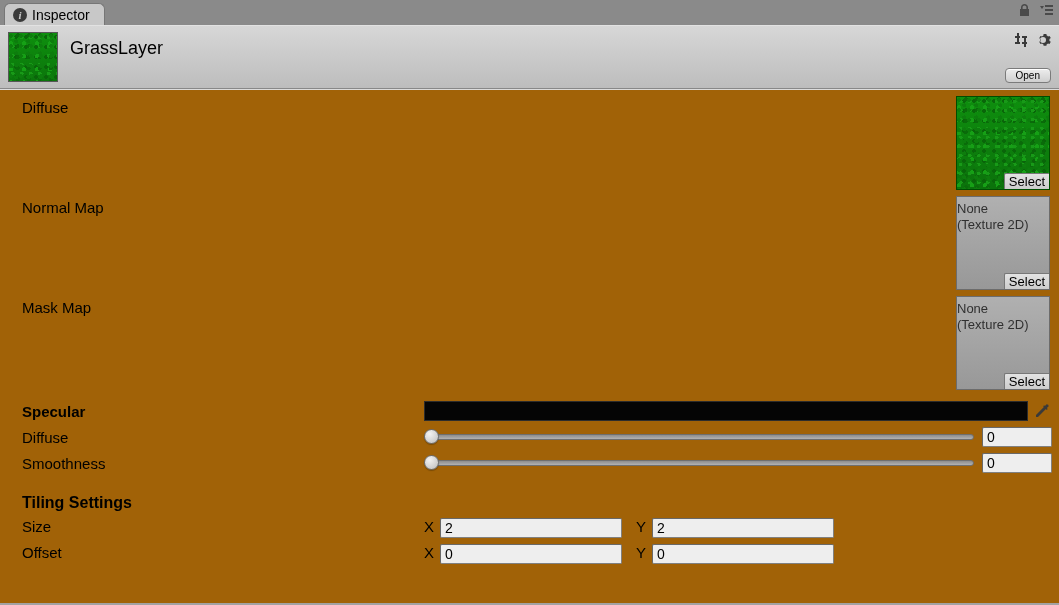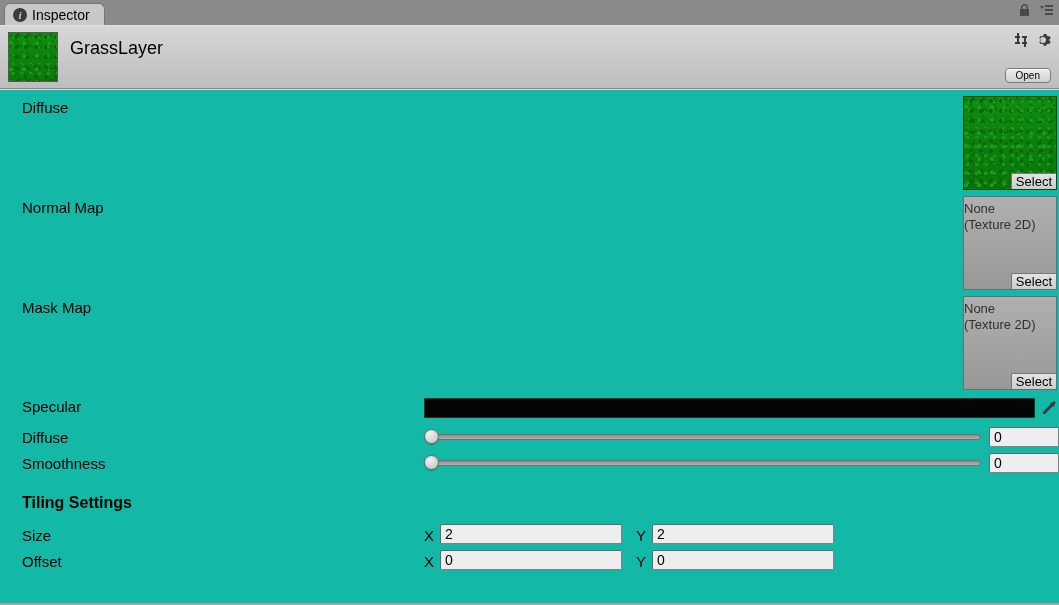--- a/index.html
+++ b/index.html
@@ -105,24 +105,24 @@
     border: 1px solid #7b7b7b;
     border-radius: 4px;
     padding: 1px 10px;
     font-size: 10px;
     cursor: pointer;
     box-shadow: inset 0 1px 0 #fff;
   }
 
   
   .panel {
-    background: #14b8a6;
+    background: #a16207;
     border-top: 1px solid #dcdcdc;
     height: calc(605px - 25px - 66px);
-    padding: 6px 0 10px 6px;
+    padding: 6px 7px 10px 6px;
   }
   .row {
     display: flex;
     align-items: flex-start;
     margin-bottom: 2px;
   }
   .prop-label {
     width: 418px;
     padding-left: 16px;
     padding-top: 3px;
@@ -165,22 +165,24 @@
     border-bottom: none;
     border-right: none;
     border-top-left-radius: 2px;
     font-size: 13px;
     padding: 0 4px;
     cursor: pointer;
   }
 
   .specular-row {
     display: flex;
+    align-items: center;
     height: 26px;
     margin-top: 4px;
+    font-weight: bold;
   }
   .specular-row .prop-label { padding-top: 0; }
   .color-swatch {
     flex: 1;
     height: 20px;
     background: #050505;
     border: 1px solid #2c2c2c;
     margin-right: 4px;
   }
   .eyedrop { width: 20px; height: 20px; display:inline-flex; align-items:center; justify-content:center; cursor:pointer; }
@@ -230,21 +232,21 @@
 
   .section-header {
     font-weight: bold;
     font-size: 16px;
     padding-left: 16px;
     margin-top: 18px;
     margin-bottom: 6px;
   }
   .vec-row {
     display: flex;
-    align-items: flex-end;
+    align-items: flex-start;
     height: 26px;
   }
   .vec-row .prop-label { padding-top: 0; }
   .vec-lbl {
     padding: 0 6px 0 0;
     font-size: 15px;
   }
   .vec-field {
     width: 182px;
     height: 20px;

